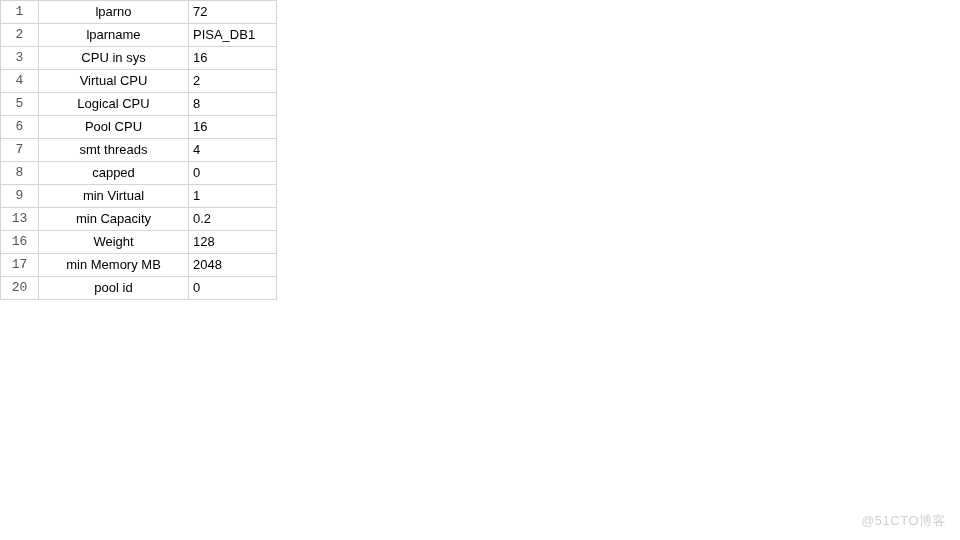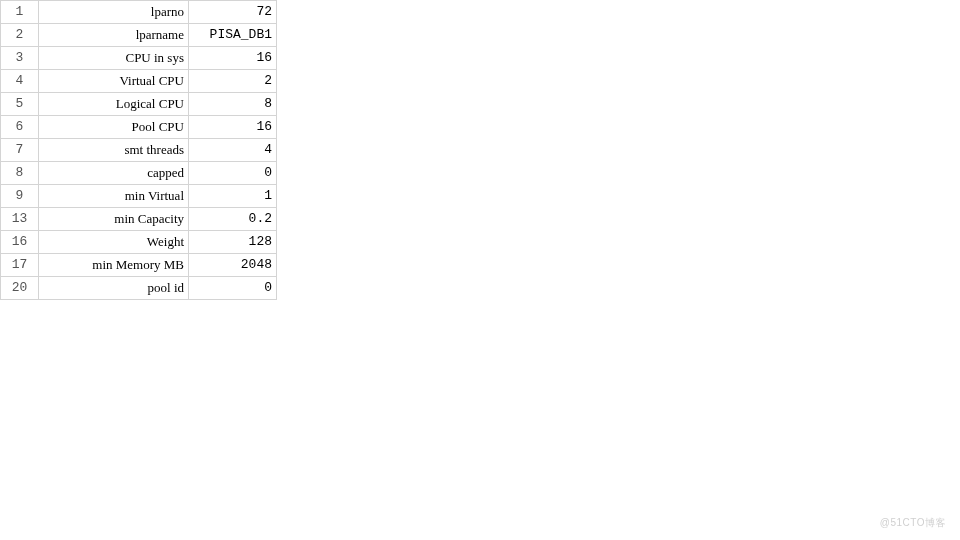--- a/index.html
+++ b/index.html
@@ -29,35 +29,35 @@
   }
   .col-rownum {
     width: 38px;
     text-align: center;
     background: #ffffff;
     color: #555;
     border-left: none;
   }
   .col-key {
     width: 150px;
-    text-align: right;
-    font-family: Liberation Serif, serif;
+    text-align: center;
+    font-family: Liberation Sans, sans-serif;
   }
   .col-val {
     width: 88px;
-    text-align: right;
-    font-family: Liberation Mono, monospace;
+    text-align: left;
+    font-family: Liberation Sans, sans-serif;
   }
   .watermark {
     position: absolute;
     right: 14px;
     bottom: 10px;
     color: #d0d0d0;
     font-family: Arial, "Microsoft YaHei", sans-serif;
-    font-size: 10px;
+    font-size: 13px;
     letter-spacing: 0.5px;
     user-select: none;
   }
 </style>
 </head>
 <body>
 
 <table class="sheet">
   <tbody>
     <tr>

